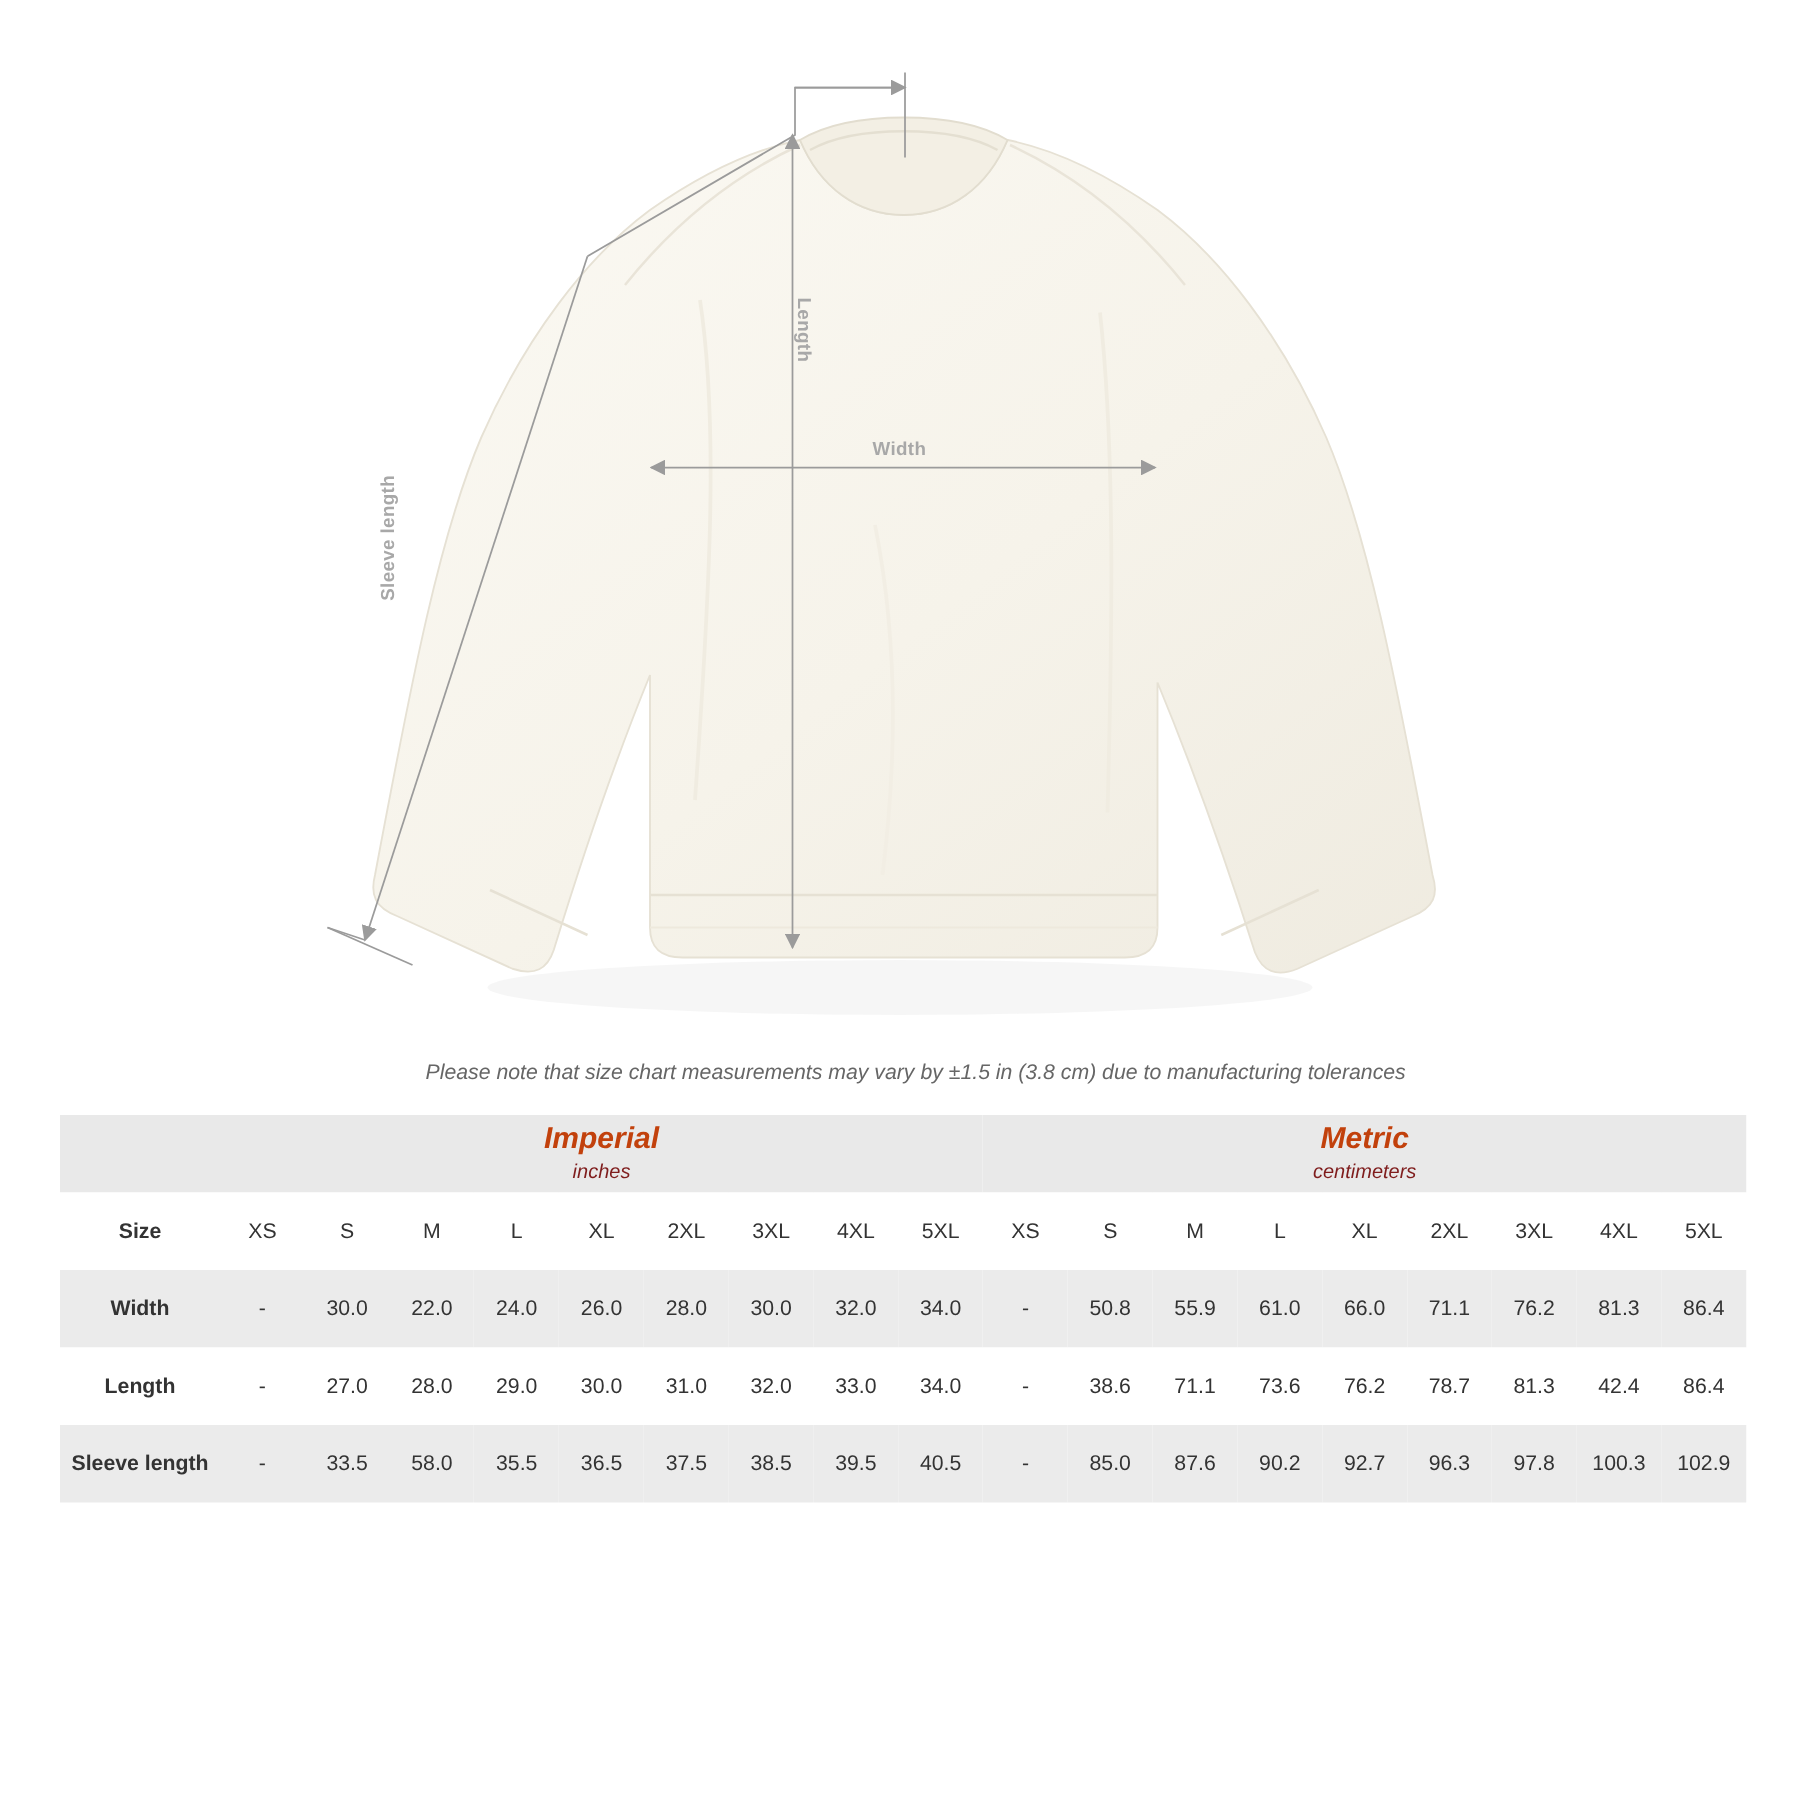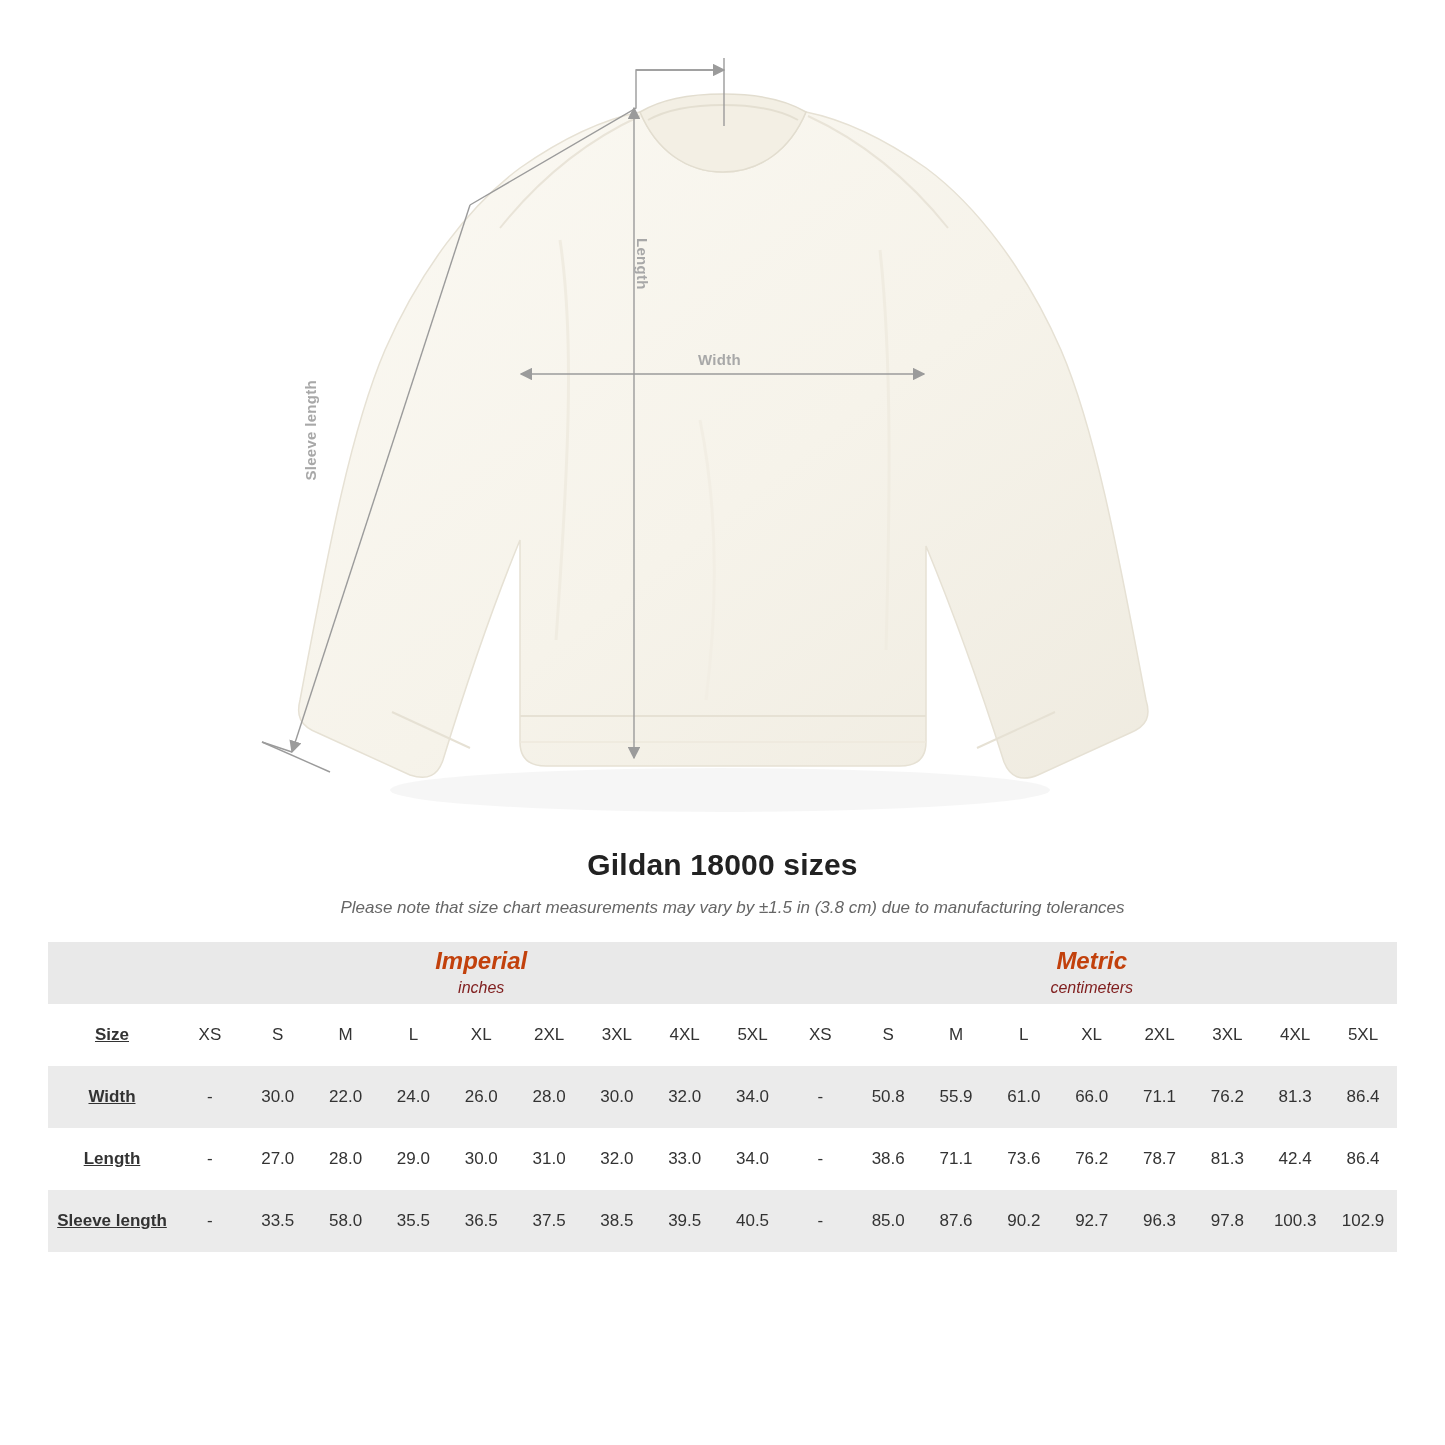--- a/index.html
+++ b/index.html
@@ -94,21 +94,21 @@
     font-size: 16px;
     font-style: italic;
     color: #7f1d1d;
     line-height: 1.5;
   }
   .hdr-row td { background: #ffffff; font-size: 17px; color: #333; }
   .hdr-row td.rowlabel { font-weight: bold; }
   .hdr-row td.sizecell { font-weight: normal; }
   .band-grey td { background: #ebebeb; }
   .band-white td { background: #ffffff; }
-  .rowlabel { font-weight: bold; color: #3b3b3b; text-decoration: underline; }
+  .rowlabel { font-weight: bold; color: #3b3b3b; }
   .col-label { width: 128px; }
   td.spacer { background: #ffffff !important; }
   .unit-row td.spacer { background: #e9e9e9 !important; }
 </style>
 </head>
 <body>
 
 <div class="illustration">
 
   <svg class="garment" viewBox="0 0 1445 830" xmlns="http://www.w3.org/2000/svg">
@@ -183,21 +183,20 @@
 
     <rect x="626" y="232" width="20" height="96" fill="#ffffff" opacity="0.0"></rect>
   </svg>
 
   <div class="meas-label label-length">Length</div>
   <div class="meas-label label-width">Width</div>
   <div class="meas-label label-sleeve">Sleeve length</div>
 </div>
 
 <div class="title-block">
-  <div class="chart-title">Gildan 18000 sizes</div>
   <div class="chart-note">Please note that size chart measurements may vary by ±1.5 in (3.8 cm) due to manufacturing tolerances</div>
 </div>
 
 <div class="table-wrap">
   <table class="size-table">
     <colgroup>
       <col class="col-label">
       <col span="9">
       <col span="9">
     </colgroup>

